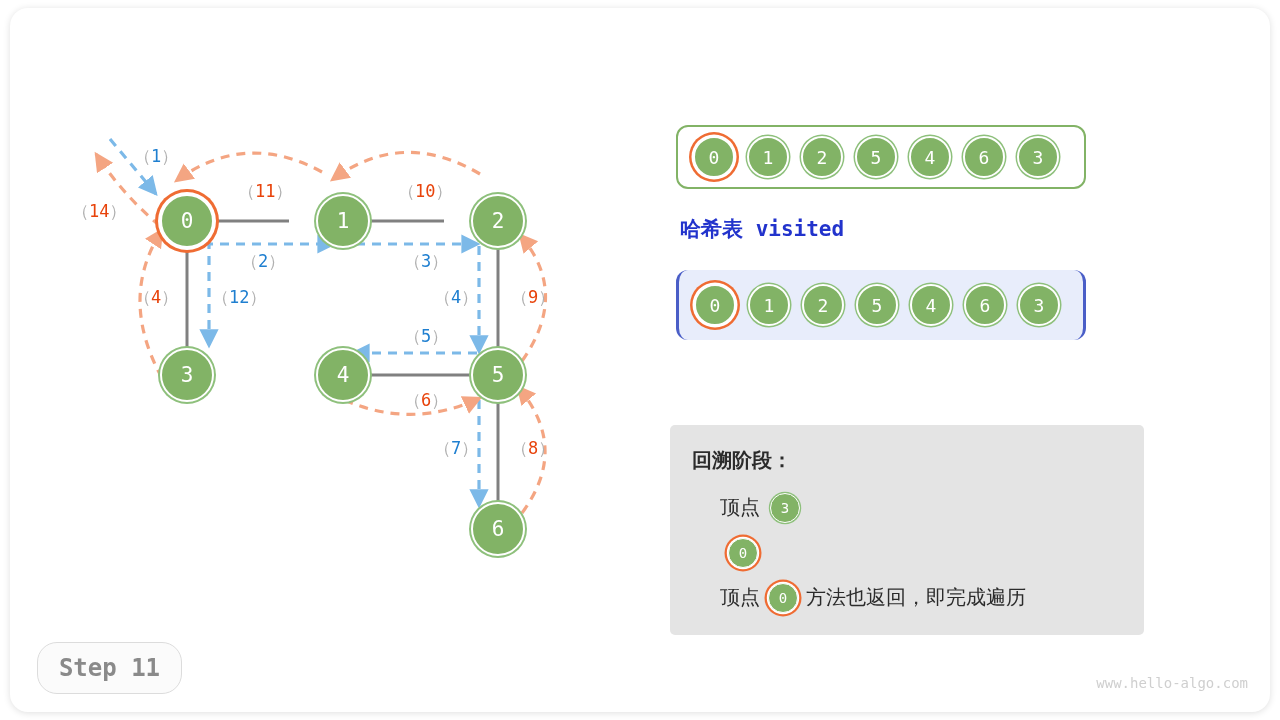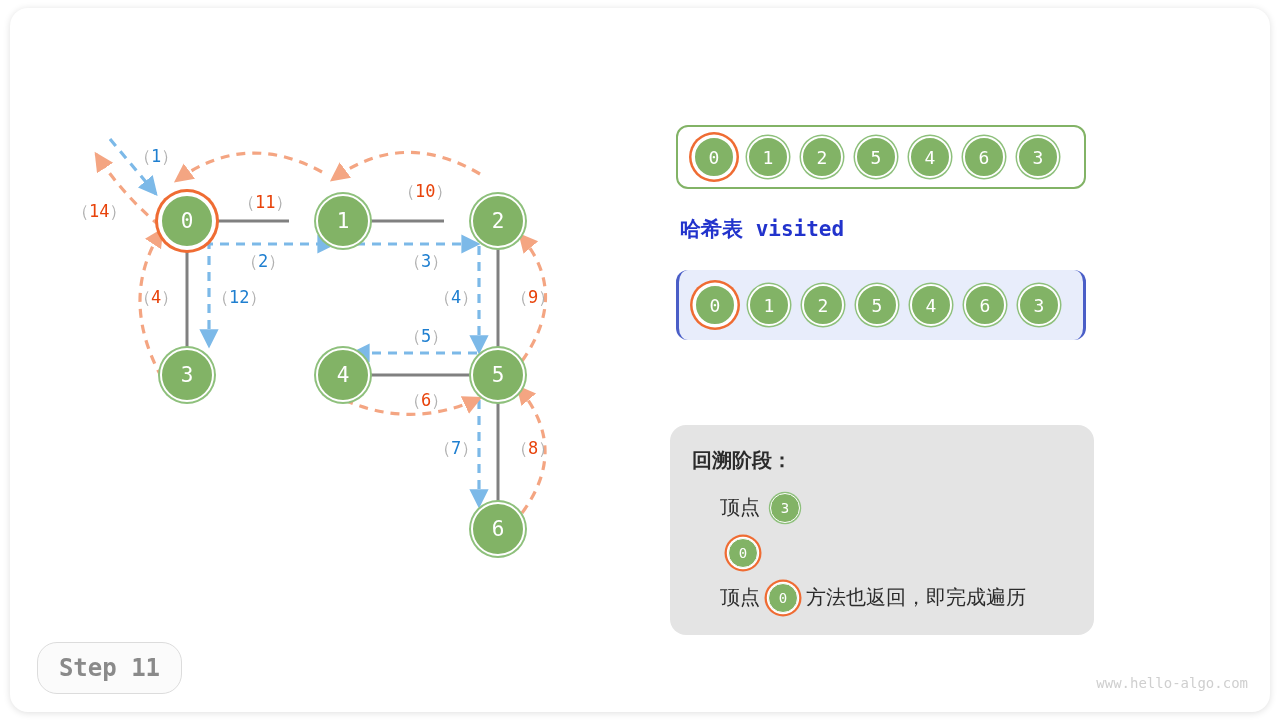--- a/index.html
+++ b/index.html
@@ -111,23 +111,23 @@
     box-shadow: 0 0 0 1.5px #8ec07c;
     margin-right: 12px;
     flex: 0 0 auto;
   }
   .chip.active { box-shadow: 0 0 0 1.5px #ffffff, 0 0 0 4px #ef6c33; }
 
   
   #info {
     position: absolute;
     left: 5px; top: 417px;
-    width: 424px; height: 210px;
+    width: 474px; height: 210px;
     background: #e4e4e4;
-    border-radius: 16px;
+    border-radius: 5px;
     box-sizing: border-box;
     padding: 22px 20px 0 22px;
   }
   #info .hdr {
     font-size: 20px;
     font-weight: bold;
     color: #2b2b2b;
     margin-bottom: 11px;
     font-family: "DejaVu Sans", "Liberation Sans", sans-serif;
   }
@@ -258,21 +258,21 @@
       </div>
     <div class="gnode" style="left:461px; top:340px;">
         <span>5</span>
       </div>
     <div class="gnode" style="left:461px; top:494px;">
         <span>6</span>
       </div>
 
     <div class="glabel" style="left:124px; top:137px;">（<span class="num">1</span>）</div>
     <div class="glabel orange" style="left:62px; top:192px;">（<span class="num">14</span>）</div>
-    <div class="glabel orange" style="left:228px; top:172px;margin-top:11px;">（<span class="num">11</span>）</div>
+    <div class="glabel orange" style="left:228px; top:172px;">（<span class="num">11</span>）</div>
     <div class="glabel orange" style="left:388px; top:172px;">（<span class="num">10</span>）</div>
     <div class="glabel" style="left:231px; top:242px;">（<span class="num">2</span>）</div>
     <div class="glabel" style="left:394px; top:242px;">（<span class="num">3</span>）</div>
     <div class="glabel orange" style="left:124px; top:278px;">（<span class="num">4</span>）</div>
     <div class="glabel" style="left:202px; top:278px;">（<span class="num">12</span>）</div>
     <div class="glabel" style="left:424px; top:278px;">（<span class="num">4</span>）</div>
     <div class="glabel orange" style="left:501px; top:278px;">（<span class="num">9</span>）</div>
     <div class="glabel" style="left:394px; top:317px;">（<span class="num">5</span>）</div>
     <div class="glabel orange" style="left:394px; top:381px;">（<span class="num">6</span>）</div>
     <div class="glabel" style="left:424px; top:429px;">（<span class="num">7</span>）</div>

